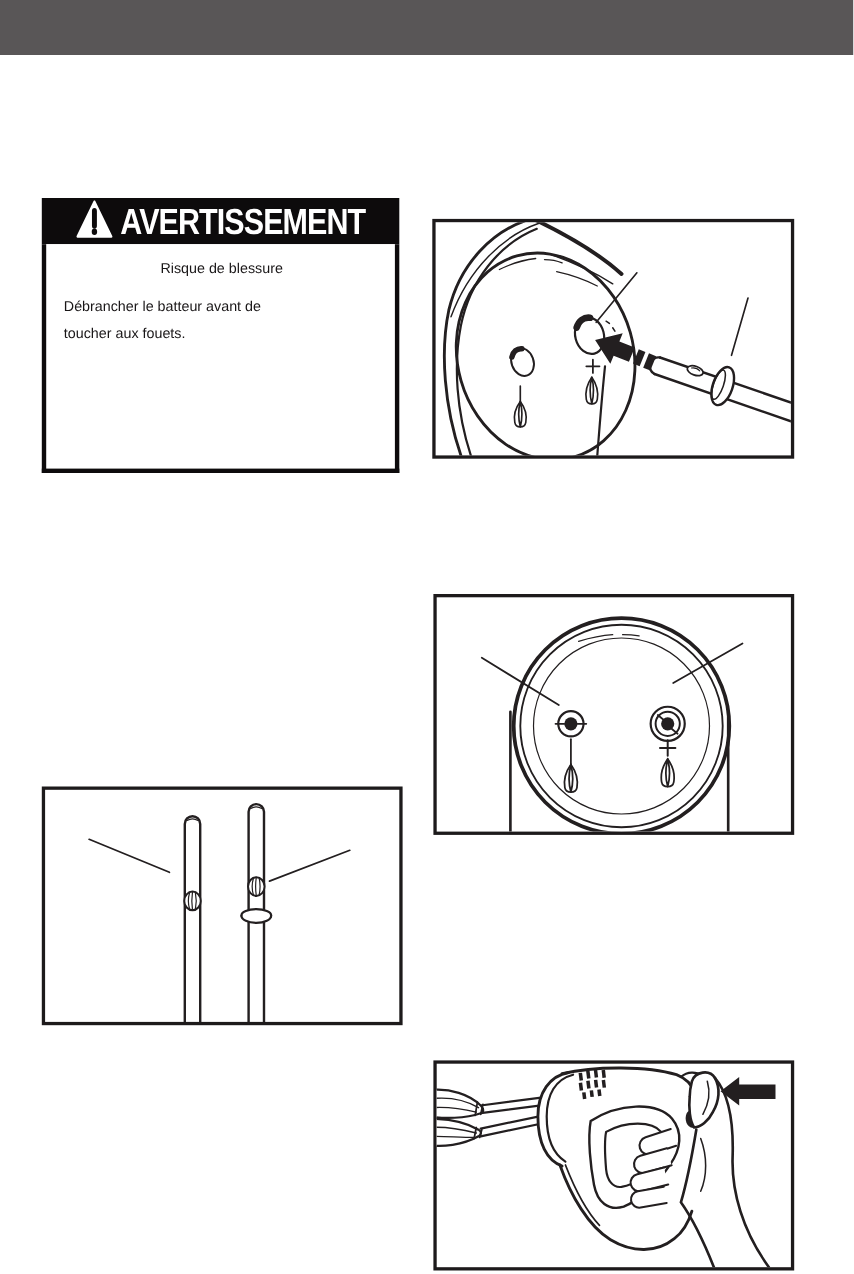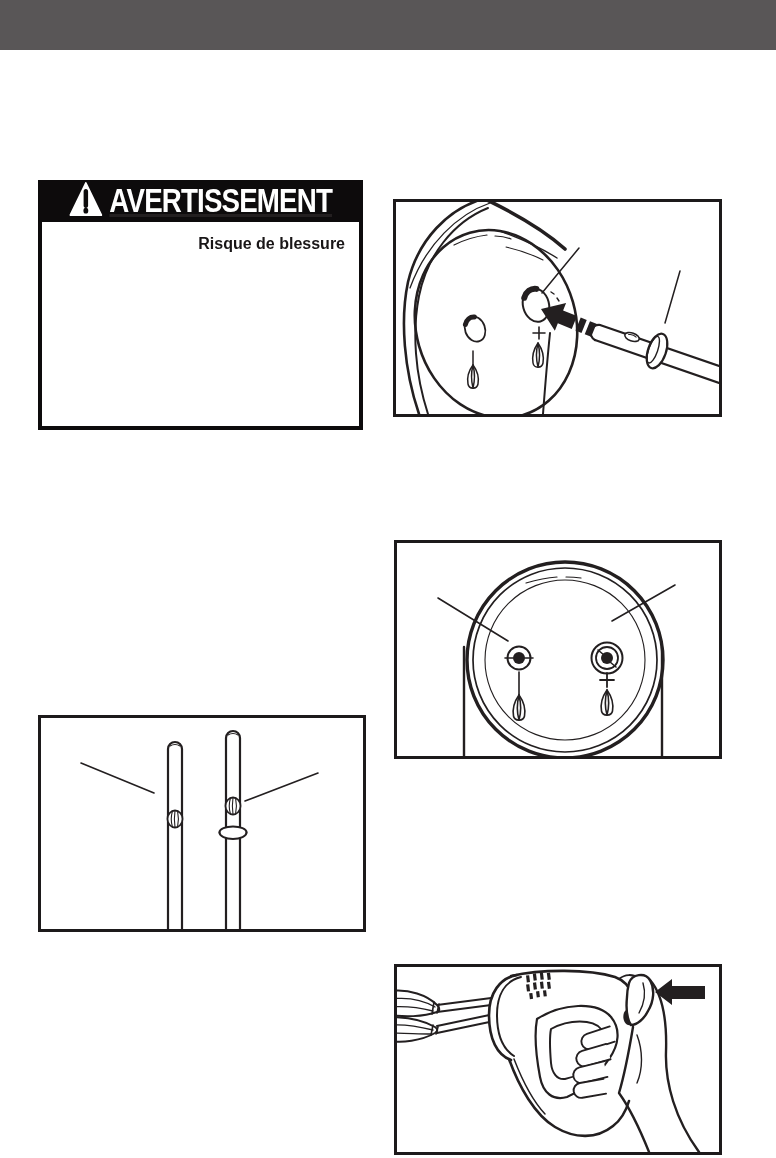--- a/index.html
+++ b/index.html
@@ -4,33 +4,33 @@
 <style>
   html,body{margin:0;padding:0;background:#fff;}
   .page{
     position:relative;width:776px;height:1158px;background:#fff;overflow:hidden;
     font-family:"Liberation Sans",sans-serif;color:#231f20;
   }
   .top-bar{position:absolute;left:0;top:0;width:776px;height:50px;background:#595657;}
   
   .warning-box{position:absolute;left:38px;top:180px;width:325px;height:250px;box-sizing:border-box;}
   .warning-header{
-    height:42px;background:#0d0b0c;display:flex;align-items:center;justify-content:center;text-decoration:underline;
+    height:42px;background:#0d0b0c;display:flex;align-items:flex-end;justify-content:center;
   }
   .warning-header-inner{display:flex;align-items:center;gap:8px;transform:scaleX(0.84);}
   .warning-title{
     color:#fff;font-weight:bold;font-size:33px;letter-spacing:-1px;white-space:nowrap;
   }
   .warning-body{
     height:208px;box-sizing:border-box;border:4px solid #0d0b0c;border-top:none;
     background:#fff;padding:10px 14px 0 16px;overflow:hidden;
   }
   .warning-body p{
-    margin:0 0 9px 0;font-weight:bold;font-size:16px;line-height:24px;
-    white-space:pre-line;color:#191617;text-align:right;
+    margin:0 0 9px 0;font-weight:normal;font-size:13px;line-height:24px;
+    white-space:pre-line;color:#191617;
   }
   .warning-subtitle{text-align:center;margin-bottom:11px !important;}
   
   .figure{position:absolute;box-sizing:border-box;border:3px solid #1d1a1b;background:#fff;}
   .figure svg{display:block;width:100%;height:100%;}
   .fig-insert{left:393px;top:199px;width:329px;height:218px;}
   .fig-bottom{left:394px;top:540px;width:328px;height:219px;}
   .fig-shafts{left:38px;top:715px;width:328px;height:217px;}
   .fig-eject{left:394px;top:964px;width:328px;height:191px;}
 </style>
@@ -49,20 +49,22 @@
             <polygon points="20,1 39,34 1,34" fill="#ffffff" stroke="#ffffff" stroke-width="2" stroke-linejoin="round"></polygon>
             <path d="M 20,10 L 20,24" stroke="#0d0b0c" stroke-width="5.5" stroke-linecap="round" fill="none"></path>
             <circle cx="20" cy="29.5" r="3" fill="#0d0b0c"></circle>
           </svg>
         </span>
         <span class="warning-title">AVERTISSEMENT</span>
       </div>
     </div>
     <div class="warning-body">
       <p class="warning-subtitle">Risque de blessure</p>
+      <p>Débrancher le batteur avant de
+toucher aux fouets.</p>
     </div>
   </div>
 
   <div class="figure fig-insert">
     <svg viewBox="0 0 323 212" preserveAspectRatio="none">
       <g stroke="#231f20" fill="none" stroke-linecap="round" stroke-linejoin="round">
 
         <path stroke-width="2.6" d="M 90,-4 C 52,6 22,38 12,80 C 4,118 8,168 23,212"></path>
         <path stroke-width="2" d="M 32,212 C 19,172 16,130 23,94 C 31,54 57,20 92,6"></path>
         <path stroke-width="1.3" d="M 14,86 C 30,42 62,12 94,1"></path>

